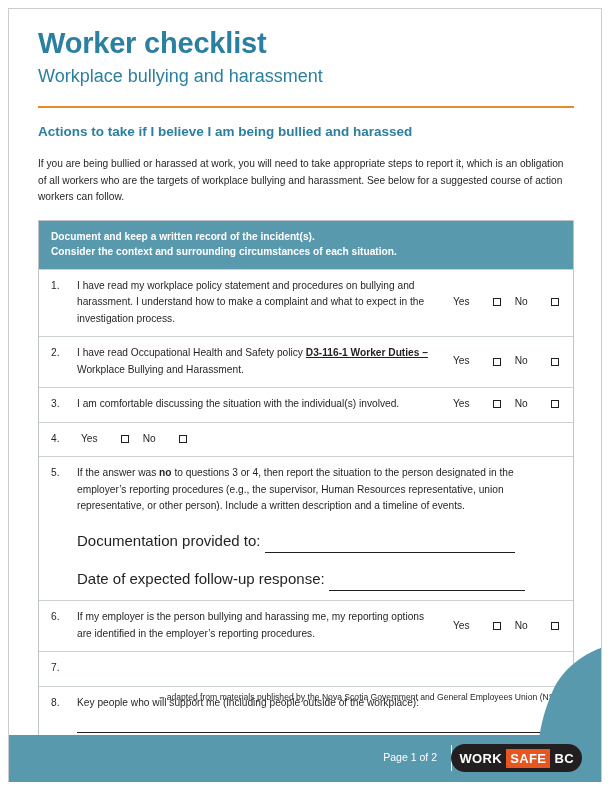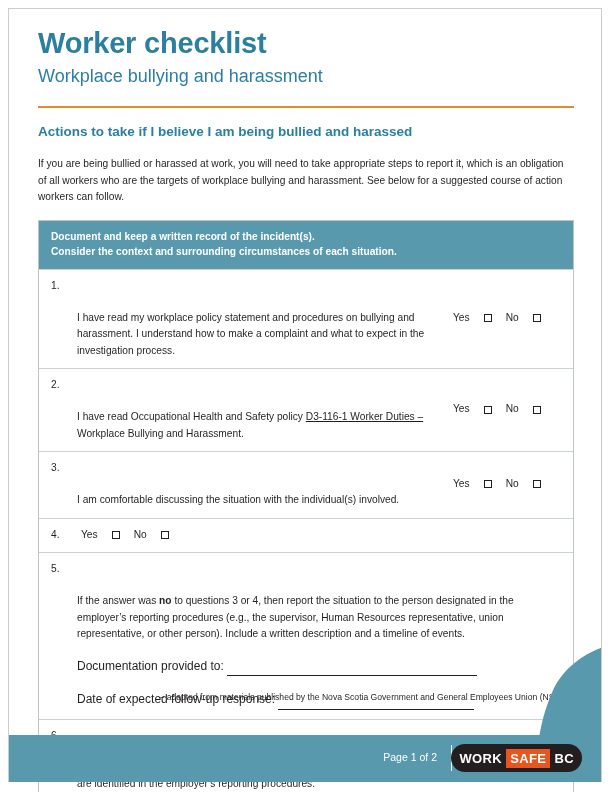--- a/index.html
+++ b/index.html
@@ -114,61 +114,61 @@
     font-size: 10.2px;
     color: #231f20;
     line-height: 1.62;
   }
   .txt {
     flex: 1 1 auto;
     font-size: 10.2px;
     color: #231f20;
     line-height: 1.62;
     padding-right: 8px;
-    margin-top: 32px;
   }
   .txt .u {
     text-decoration: underline;
+    font-weight: bold;
   }
   .txt b {
     font-weight: bold;
   }
   .answers {
     flex: 0 0 108px;
     width: 108px;
     font-size: 10.2px;
     color: #231f20;
     line-height: 1.62;
     display: flex;
     gap: 14px;
     justify-content: flex-start;
     padding-left: 4px;
   }
   .ans {
     display: inline-flex;
     align-items: center;
-    gap: 14px;
+    gap: 23px;
     white-space: nowrap;
   }
   .cbx {
     display: inline-block;
     width: 8px;
     height: 8px;
     border: 1px solid #231f20;
     box-sizing: border-box;
   }
   .fill-line {
     display: inline-block;
     border-bottom: 1px solid #231f20;
     height: 10px;
     vertical-align: bottom;
   }
   .sub-line {
     margin-top: 14px;
-    font-size: 12px;
+    font-size: 15px;
     color: #231f20;
     white-space: nowrap;
   }
   .blank-row-lines {
     margin-top: 6px;
   }
   .blank-row-lines div {
     border-bottom: 1px solid #231f20;
     height: 15px;
   }

